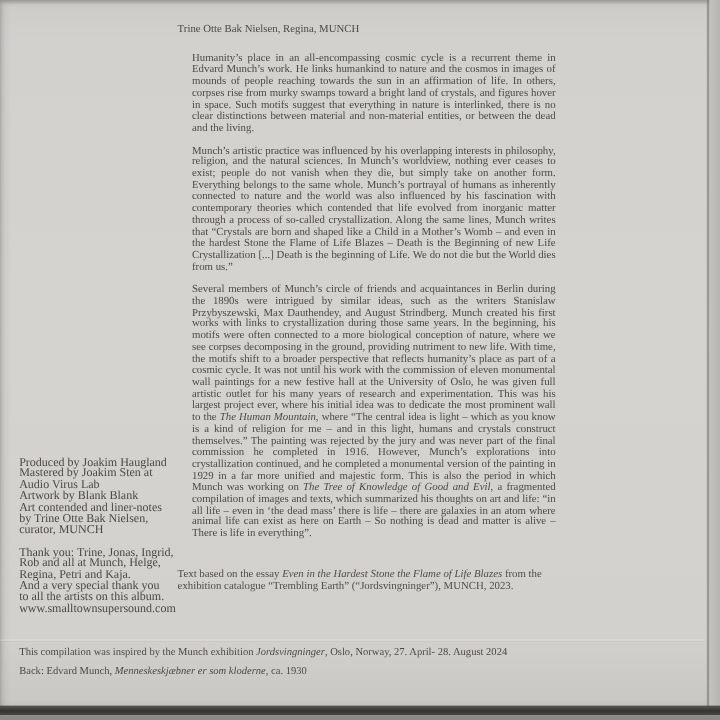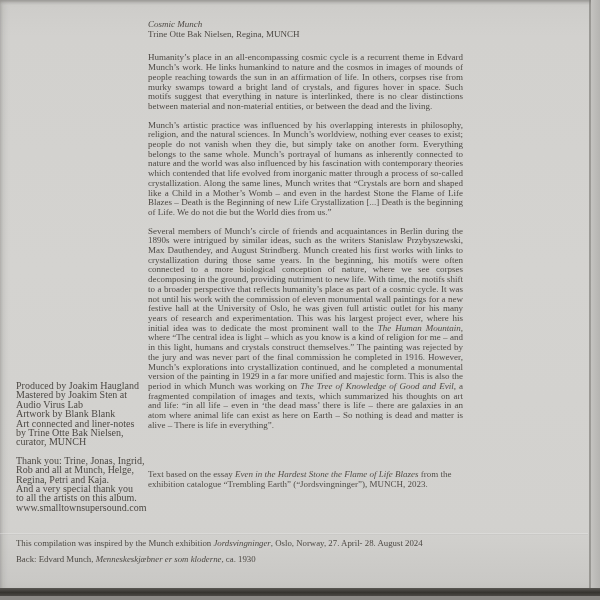--- a/index.html
+++ b/index.html
@@ -40,23 +40,23 @@
     pointer-events:none;
   }
   
   .essay{
     position:absolute;left:148px;top:20px;width:315px;
     font-size:9px;line-height:9.7px;text-align:justify;
     color:#4d4944;
   }
   .essay .title{font-style:italic;}
   .essay .byline{margin-bottom:14px;}
-  .essay p{margin:0 0 9px 0;}
+  .essay p{margin:0 0 9px 12px;}
   .essay .credit-note{
-    margin-top:40px;text-align:left;color:#514d48;
+    margin-top:24px;text-align:left;color:#514d48;
   }
   
   .sidebar{
     position:absolute;left:16px;top:381px;width:128px;
     font-size:10px;line-height:9.4px;color:#4d4944;
   }
   .sidebar .block{margin-bottom:9px;}
   .sidebar div{white-space:nowrap;}
   
   .footer{
@@ -65,35 +65,34 @@
   }
   .footer .inspiration{margin-bottom:6px;}
   i{}
 </style>
 </head>
 <body>
 
 <div class="page">
 
   <div class="essay">
-    <div class="title">Cosmic Munch</div>
     <div class="byline">Trine Otte Bak Nielsen, Regina, MUNCH</div>
     <p><span>Humanity’s place in an all-encompassing cosmic cycle is a recurrent theme in Edvard Munch’s work. He links humankind to nature and the cosmos in images of mounds of people reaching towards the sun in an affirmation of life. In others, corpses rise from murky swamps toward a bright land of crystals, and figures hover in space. Such motifs suggest that everything in nature is interlinked, there is no clear distinctions between material and non-material entities, or between the dead and the living.</span></p>
     <p><span>Munch’s artistic practice was influenced by his overlapping interests in philosophy, religion, and the natural sciences. In Munch’s worldview, nothing ever ceases to exist; people do not vanish when they die, but simply take on another form. Everything belongs to the same whole. Munch’s portrayal of humans as inherently connected to nature and the world was also influenced by his fascination with contemporary theories which contended that life evolved from inorganic matter through a process of so-called crystallization. Along the same lines, Munch writes that “Crystals are born and shaped like a Child in a Mother’s Womb – and even in the hardest Stone the Flame of Life Blazes – Death is the Beginning of new Life Crystallization [...] Death is the beginning of Life. We do not die but the World dies from us.”</span></p>
     <p><span>Several members of Munch’s circle of friends and acquaintances in Berlin during the 1890s were intrigued by similar ideas, such as the writers Stanislaw Przybyszewski, Max Dauthendey, and August Strindberg. Munch created his first works with links to crystallization during those same years. In the beginning, his motifs were often connected to a more biological conception of nature, where we see corpses decomposing in the ground, providing nutriment to new life. With time, the motifs shift to a broader perspective that reflects humanity’s place as part of a cosmic cycle. It was not until his work with the commission of eleven monumental wall paintings for a new festive hall at the University of Oslo, he was given full artistic outlet for his many years of research and experimentation. This was his largest project ever, where his initial idea was to dedicate the most prominent wall to the </span><i>The Human Mountain</i><span>, where “The central idea is light – which as you know is a kind of religion for me – and in this light, humans and crystals construct themselves.” The painting was rejected by the jury and was never part of the final commission he completed in 1916. However, Munch’s explorations into crystallization continued, and he completed a monumental version of the painting in 1929 in a far more unified and majestic form. This is also the period in which Munch was working on </span><i>The Tree of Knowledge of Good and Evil</i><span>, a fragmented compilation of images and texts, which summarized his thoughts on art and life: “in all life – even in ‘the dead mass’ there is life – there are galaxies in an atom where animal life can exist as here on Earth – So nothing is dead and matter is alive – There is life in everything”.</span></p>
     <div class="credit-note"><span>Text based on the essay </span><i>Even in the Hardest Stone the Flame of Life Blazes</i><span> from the exhibition catalogue “Trembling Earth” (“Jordsvingninger”), MUNCH, 2023.</span></div>
   </div>
 
   <div class="sidebar">
     <div class="block">
       <div>Produced by Joakim Haugland</div>
       <div>Mastered by Joakim Sten at</div>
       <div>Audio Virus Lab</div>
       <div>Artwork by Blank Blank</div>
-      <div>Art connected and liner-notes</div>
+      <div>Art contended and liner-notes</div>
       <div>by Trine Otte Bak Nielsen,</div>
       <div>curator, MUNCH</div>
     </div>
     <div class="block">
       <div>Thank you: Trine, Jonas, Ingrid,</div>
       <div>Rob and all at Munch, Helge,</div>
       <div>Regina, Petri and Kaja.</div>
       <div>And a very special thank you</div>
       <div>to all the artists on this album.</div>
       <div>www.smalltownsupersound.com</div>

